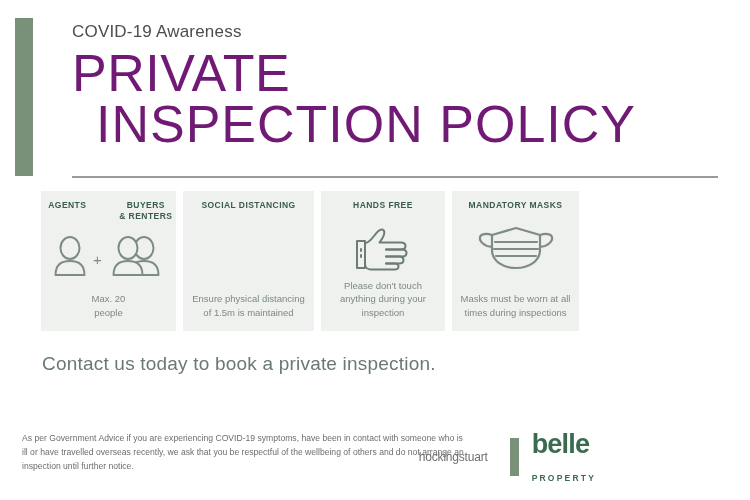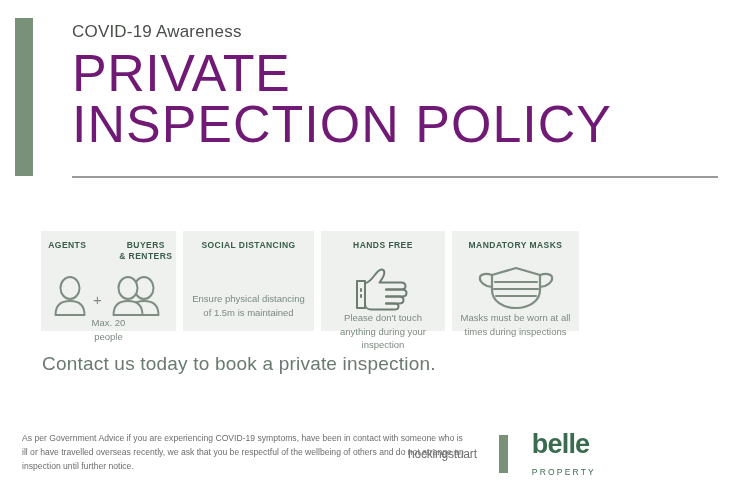--- a/index.html
+++ b/index.html
@@ -48,20 +48,21 @@
     line-height: 0.97;
     color: #701a75;
     font-weight: 400;
     letter-spacing: 0.5px;
     margin: 0;
     white-space: nowrap;
   }
   .title .line2 {
     display: block;
     letter-spacing: 1px;
+    margin-left: 24px;
   }
   .divider {
     position: absolute;
     left: 72px;
     top: 176px;
     width: 646px;
     height: 2px;
     background: #9a9a9a;
   }
 
@@ -76,21 +77,20 @@
     gap: 7px;
   }
   .card {
     background: #eef1ee;
     position: relative;
     display: flex;
     flex-direction: column;
     align-items: center;
     padding-top: 9px;
     box-sizing: border-box;
-    margin-top: 40px;
   }
   .card-agents   { width: 135px; }
   .card-distance { width: 131px; }
   .card-hands    { width: 124px; }
   .card-photo    { width: 129px; }
   .card-masks    { width: 127px; }
 
   .card-heads {
     display: flex;
     justify-content: center;
@@ -171,45 +171,45 @@
   }
   .logo-hs {
     font-size: 12px;
     color: #6e6e6e;
     letter-spacing: -0.2px;
     font-weight: 400;
   }
   .logo-belle {
     display: flex;
     align-items: center;
-    gap: 24px;
+    gap: 13px;
   }
   .belle-bar {
     width: 9px;
     height: 38px;
     background: #799179;
   }
   .belle-text {
     display: flex;
     flex-direction: column;
     align-items: flex-start;
   }
   .belle-word {
     font-size: 27px;
     font-weight: 700;
     color: #3a6b4f;
     line-height: 0.92;
     letter-spacing: -0.8px;
   }
   .belle-sub {
     font-size: 8.5px;
-    font-weight: 400;
+    font-weight: 700;
     color: #3a6b4f;
     letter-spacing: 2.2px;
-    margin-top: 10px;
+    margin-top: 16px;
   }
   svg { display: block; }
 </style>
 </head>
 <body>
 
 <div class="poster">
 
   <div class="accent-bar"></div>
 

